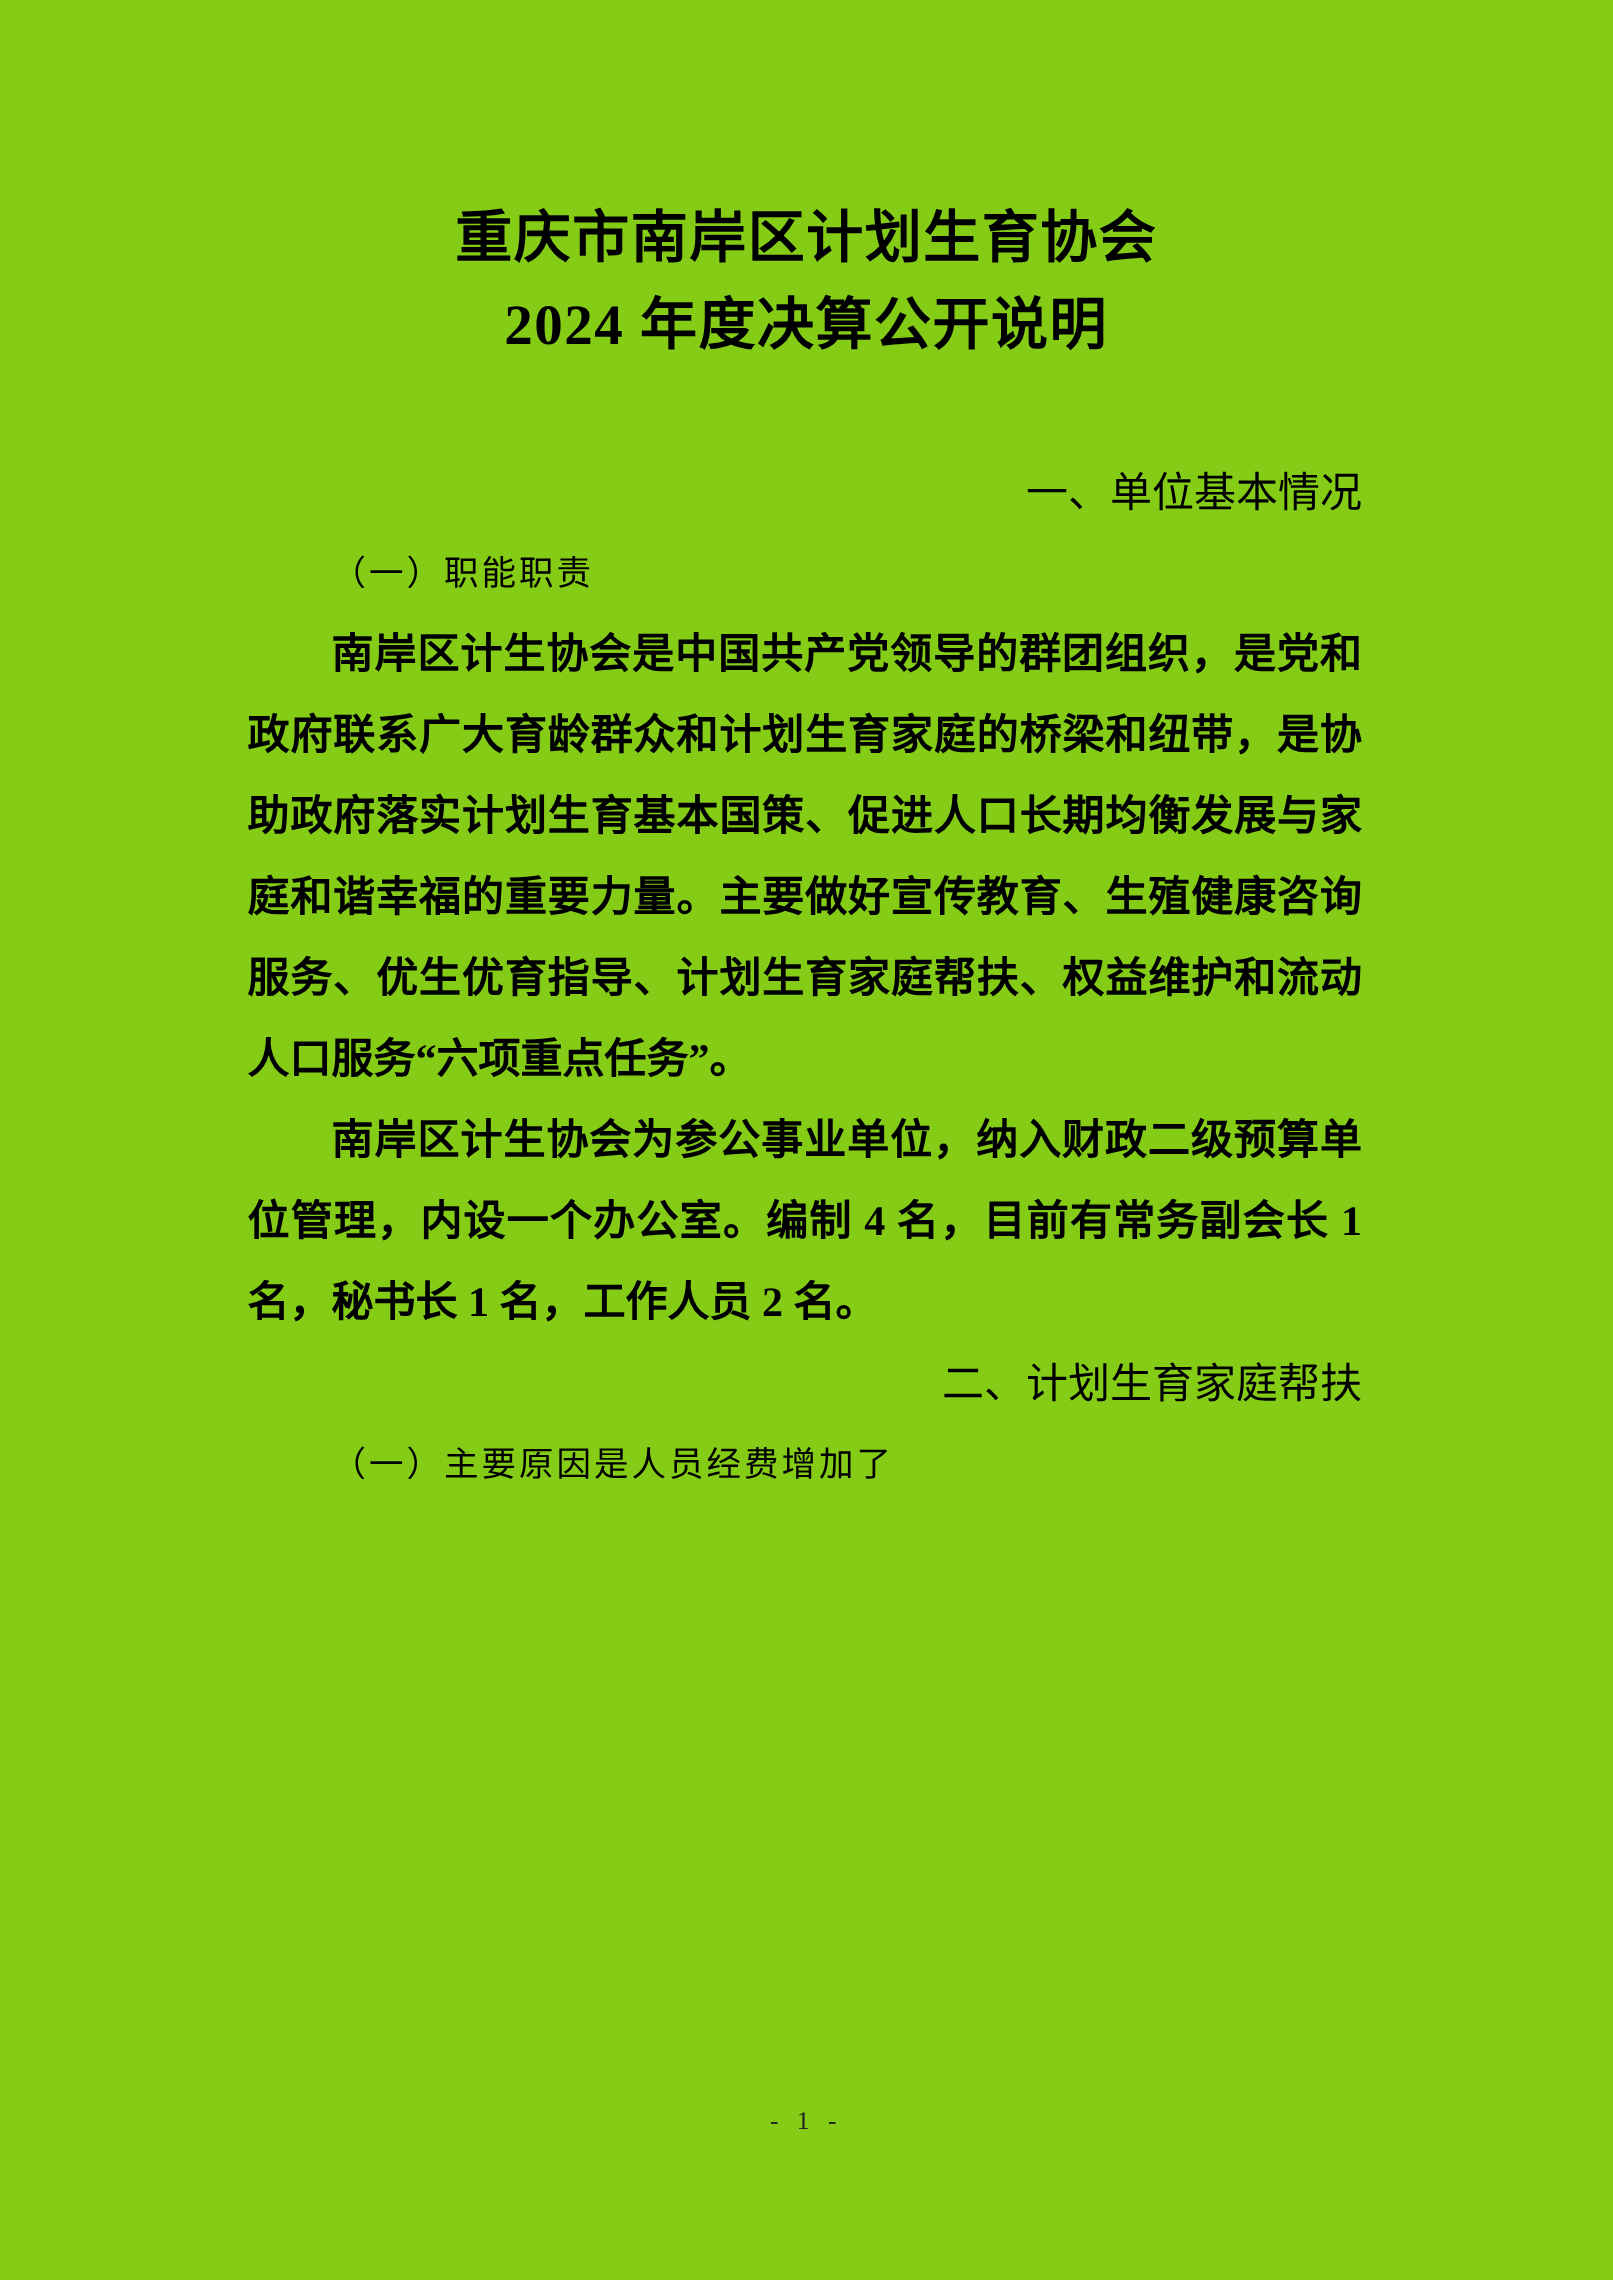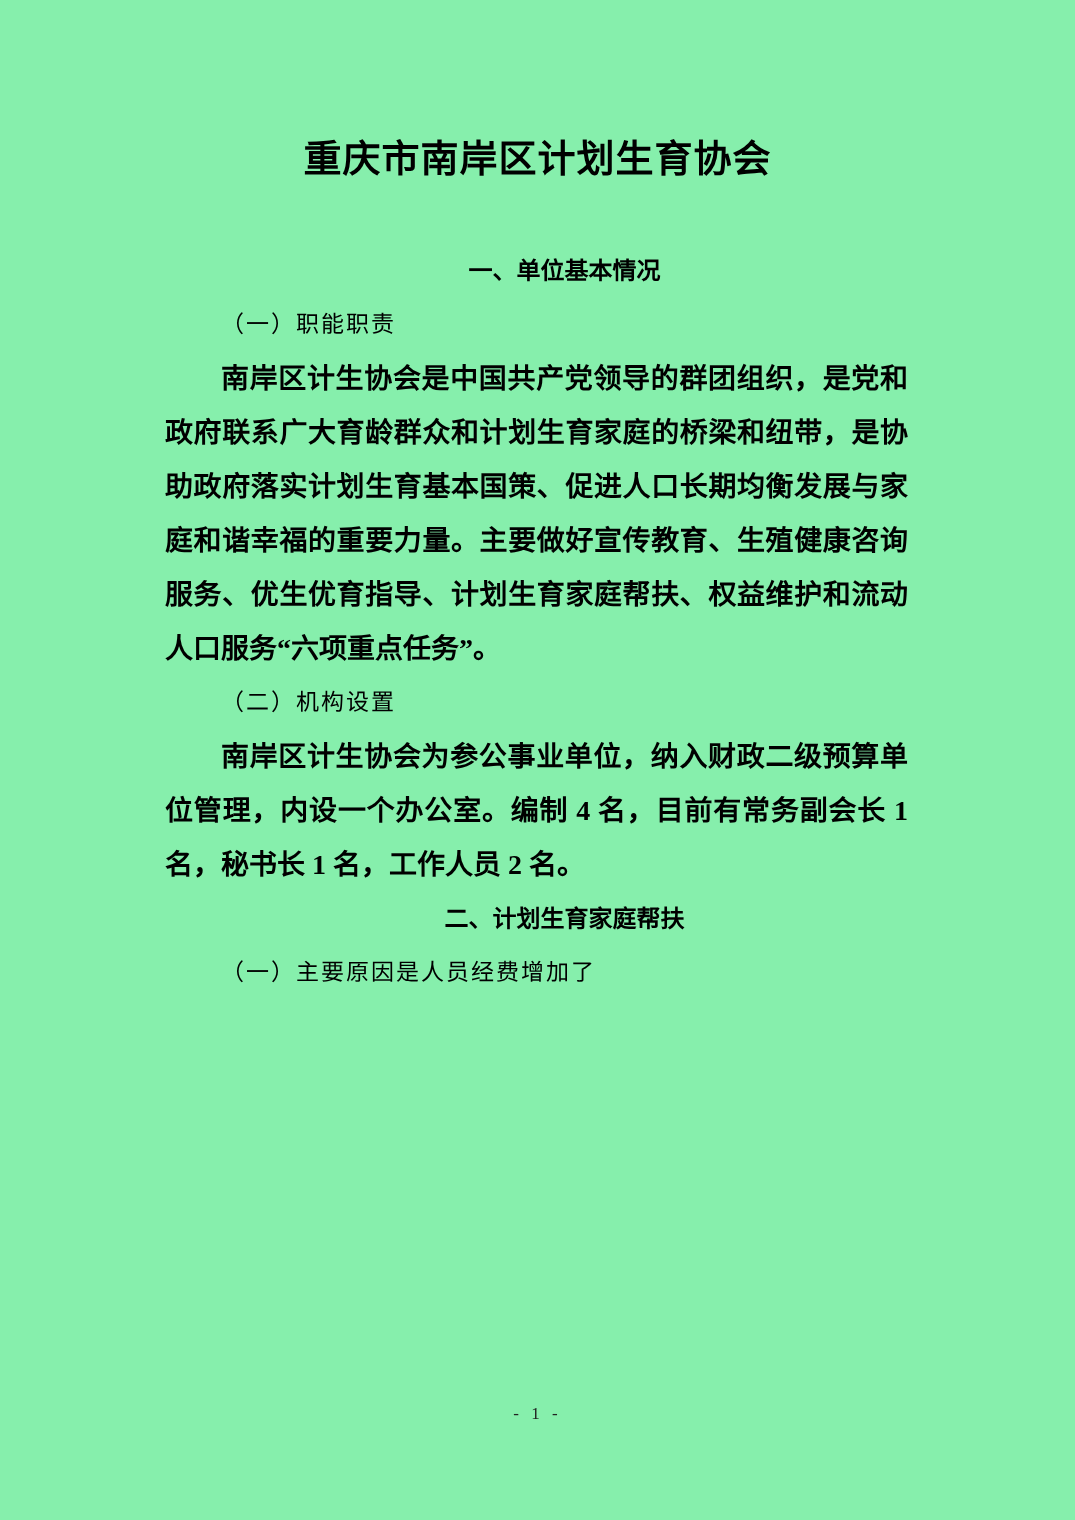--- a/index.html
+++ b/index.html
@@ -5,21 +5,21 @@
   html, body {
     margin: 0;
     padding: 0;
     background: #ffffff;
   }
   .page {
     position: relative;
     width: 1075px;
     height: 1520px;
     margin: 0 auto;
-    background: #86efac;
+    background: #84cc16;
     color: #000000;
     font-family: "Liberation Serif", "DejaVu Serif", serif;
     overflow: hidden;
   }
   .title-block {
     padding-top: 130px;
     text-align: center;
   }
   .doc-title {
     margin: 0;
@@ -31,25 +31,25 @@
   }
   .content {
     margin: 56px 167px 0 165px;
     font-size: 28px;
     line-height: 54px;
     text-align: justify;
   }
   .sec-heading {
     margin: 0;
     font-family: "Liberation Sans", "DejaVu Sans", sans-serif;
-    font-weight: bold;
-    font-size: 24px;
+    font-weight: normal;
+    font-size: 28px;
     line-height: 54px;
     text-indent: 56px;
-    text-align: center;
+    text-align: right;
   }
   .sub-heading {
     margin: 0;
     font-family: "Liberation Serif", "DejaVu Serif", serif;
     font-weight: normal;
     font-size: 23px;
     line-height: 54px;
     text-indent: 56px;
     letter-spacing: 2px;
     text-align: left;
@@ -73,31 +73,31 @@
     letter-spacing: 4px;
   }
 </style>
 </head>
 <body>
 
 <div class="page">
 
   <div class="title-block">
     <h1 class="doc-title">重庆市南岸区计划生育协会</h1>
+    <h1 class="doc-title">2024 年度决算公开说明</h1>
   </div>
 
   <div class="content">
 
     <h2 class="sec-heading">一、单位基本情况</h2>
 
     <h3 class="sub-heading">（一）职能职责</h3>
 
     <p class="para">南岸区计生协会是中国共产党领导的群团组织，是党和政府联系广大育龄群众和计划生育家庭的桥梁和纽带，是协助政府落实计划生育基本国策、促进人口长期均衡发展与家庭和谐幸福的重要力量。主要做好宣传教育、生殖健康咨询服务、优生优育指导、计划生育家庭帮扶、权益维护和流动人口服务“六项重点任务”。</p>
 
-    <h3 class="sub-heading">（二）机构设置</h3>
 
     <p class="para">南岸区计生协会为参公事业单位，纳入财政二级预算单位管理，内设一个办公室。编制 4 名，目前有常务副会长 1 名，秘书长 1 名，工作人员 2 名。</p>
 
     <h2 class="sec-heading">二、计划生育家庭帮扶</h2>
 
     <h3 class="sub-heading">（一）主要原因是人员经费增加了</h3>
 
 
   </div>
 

